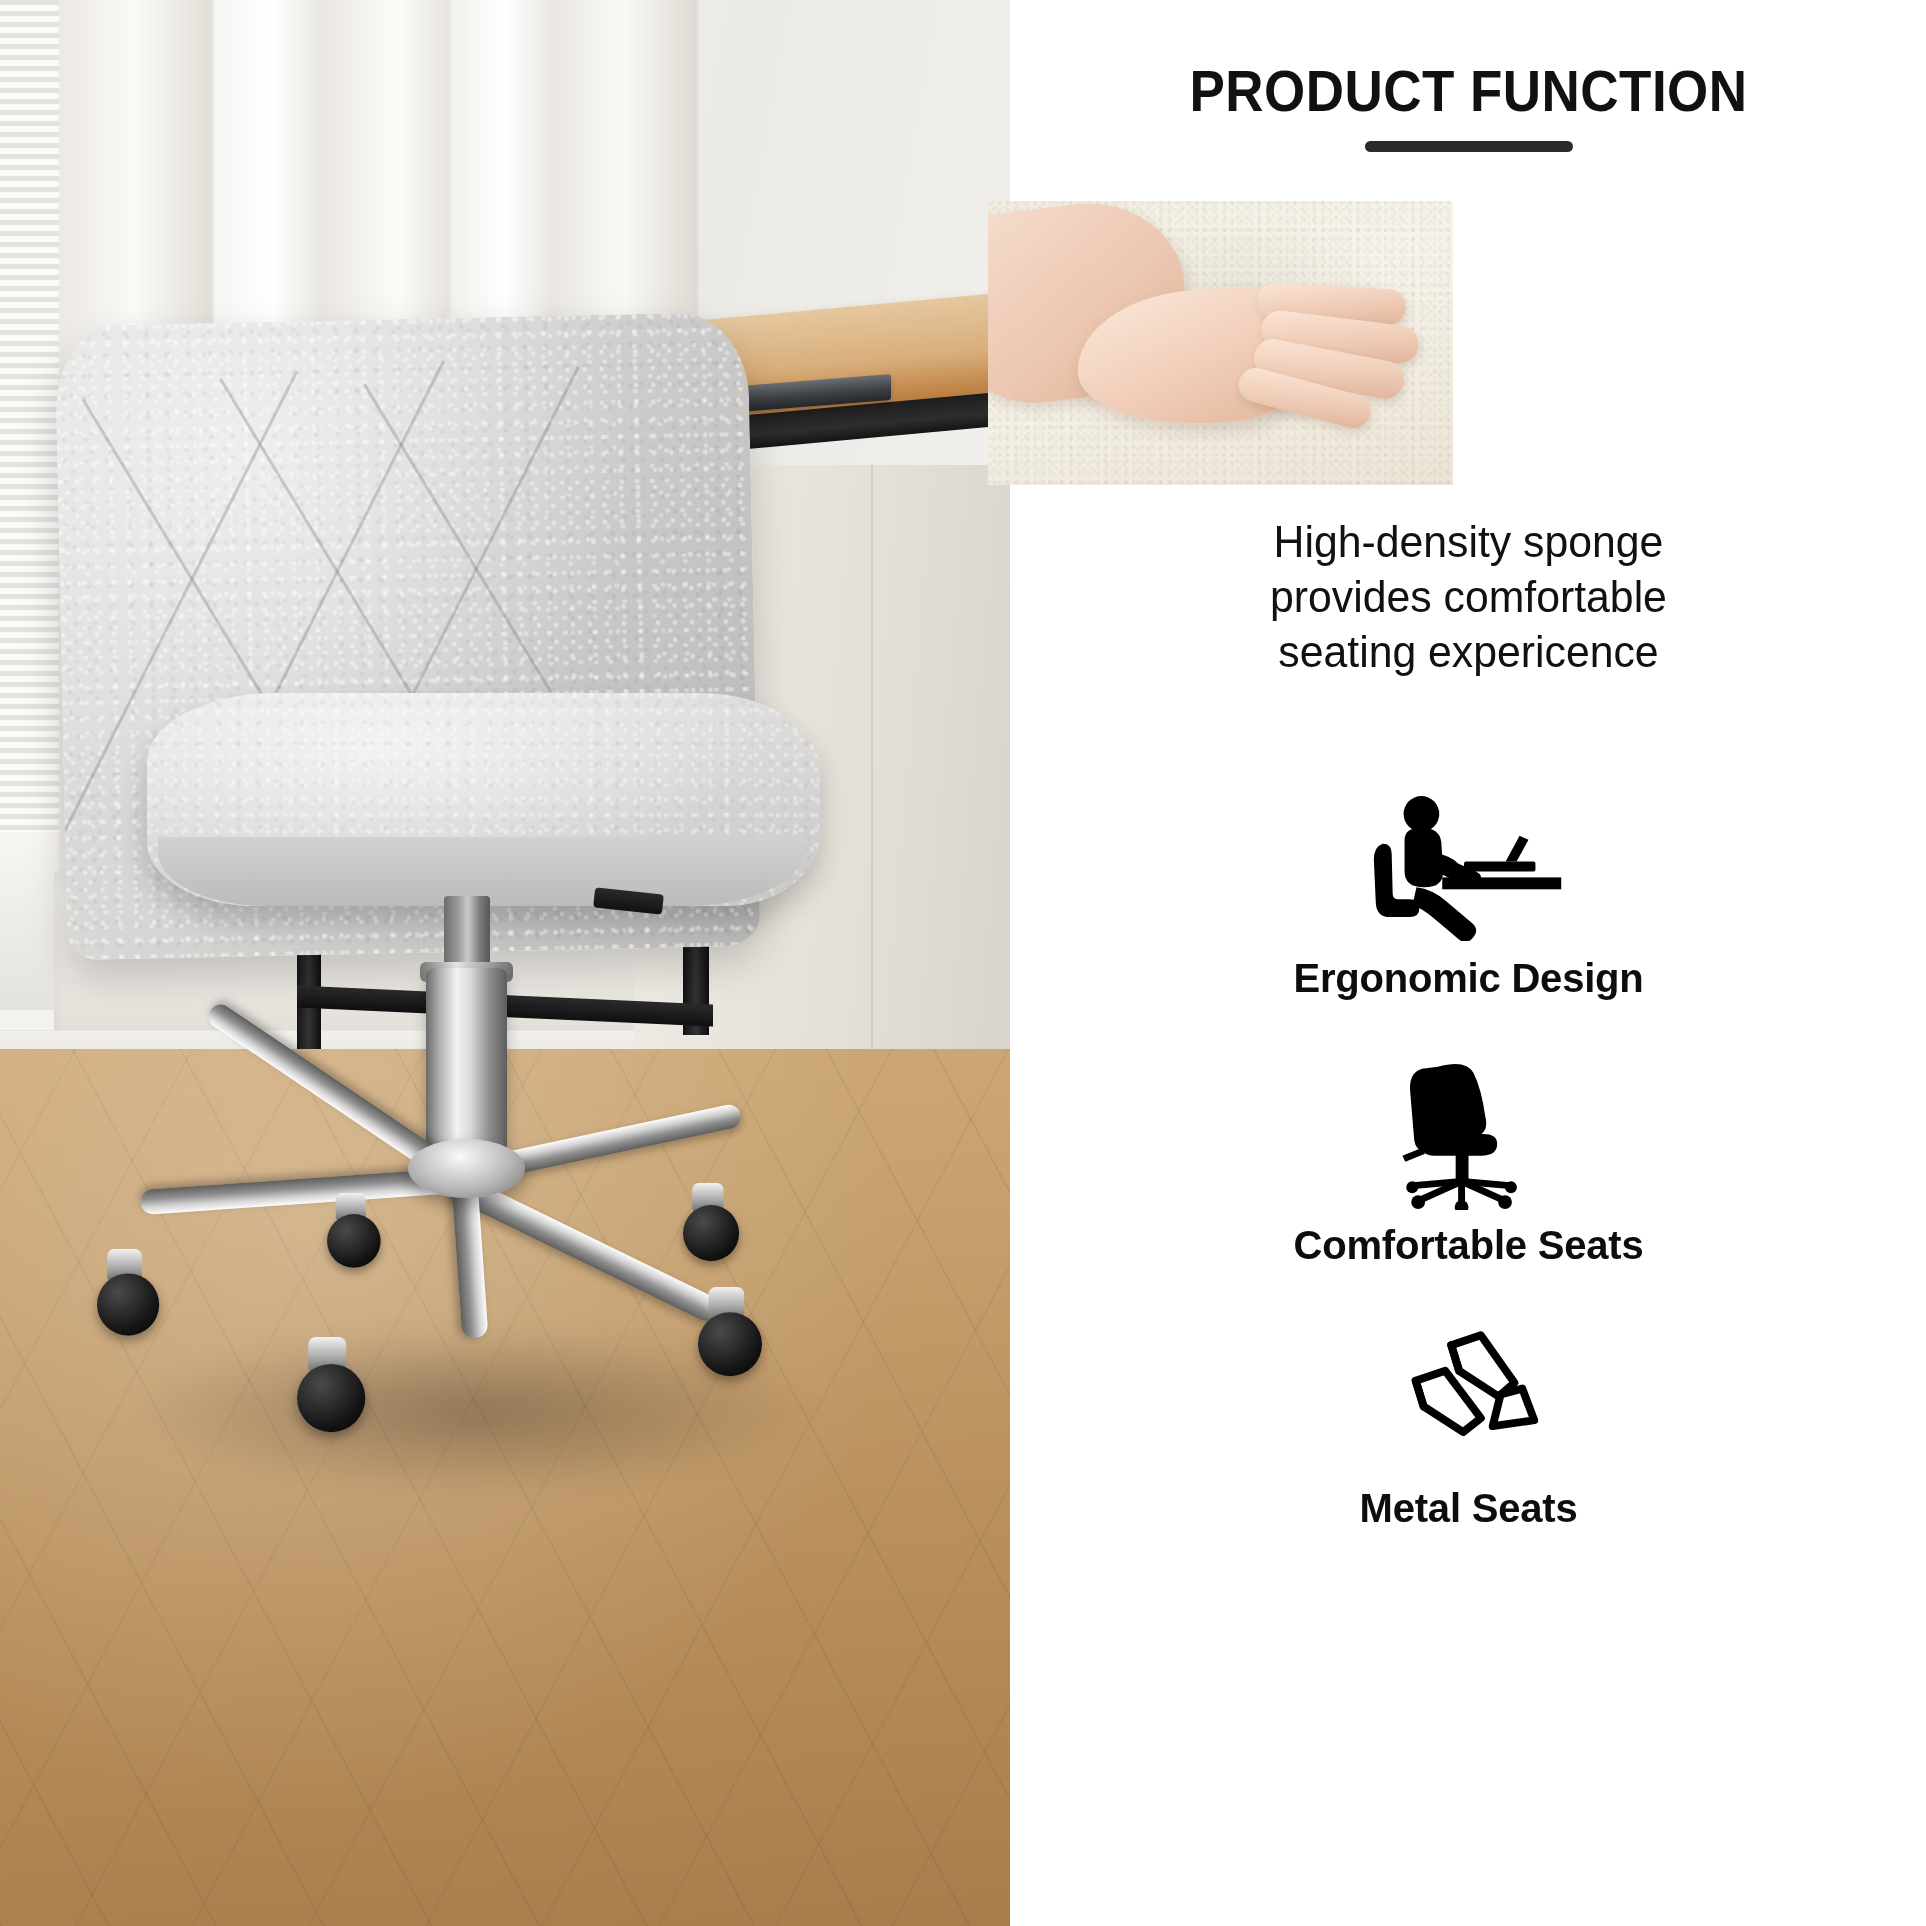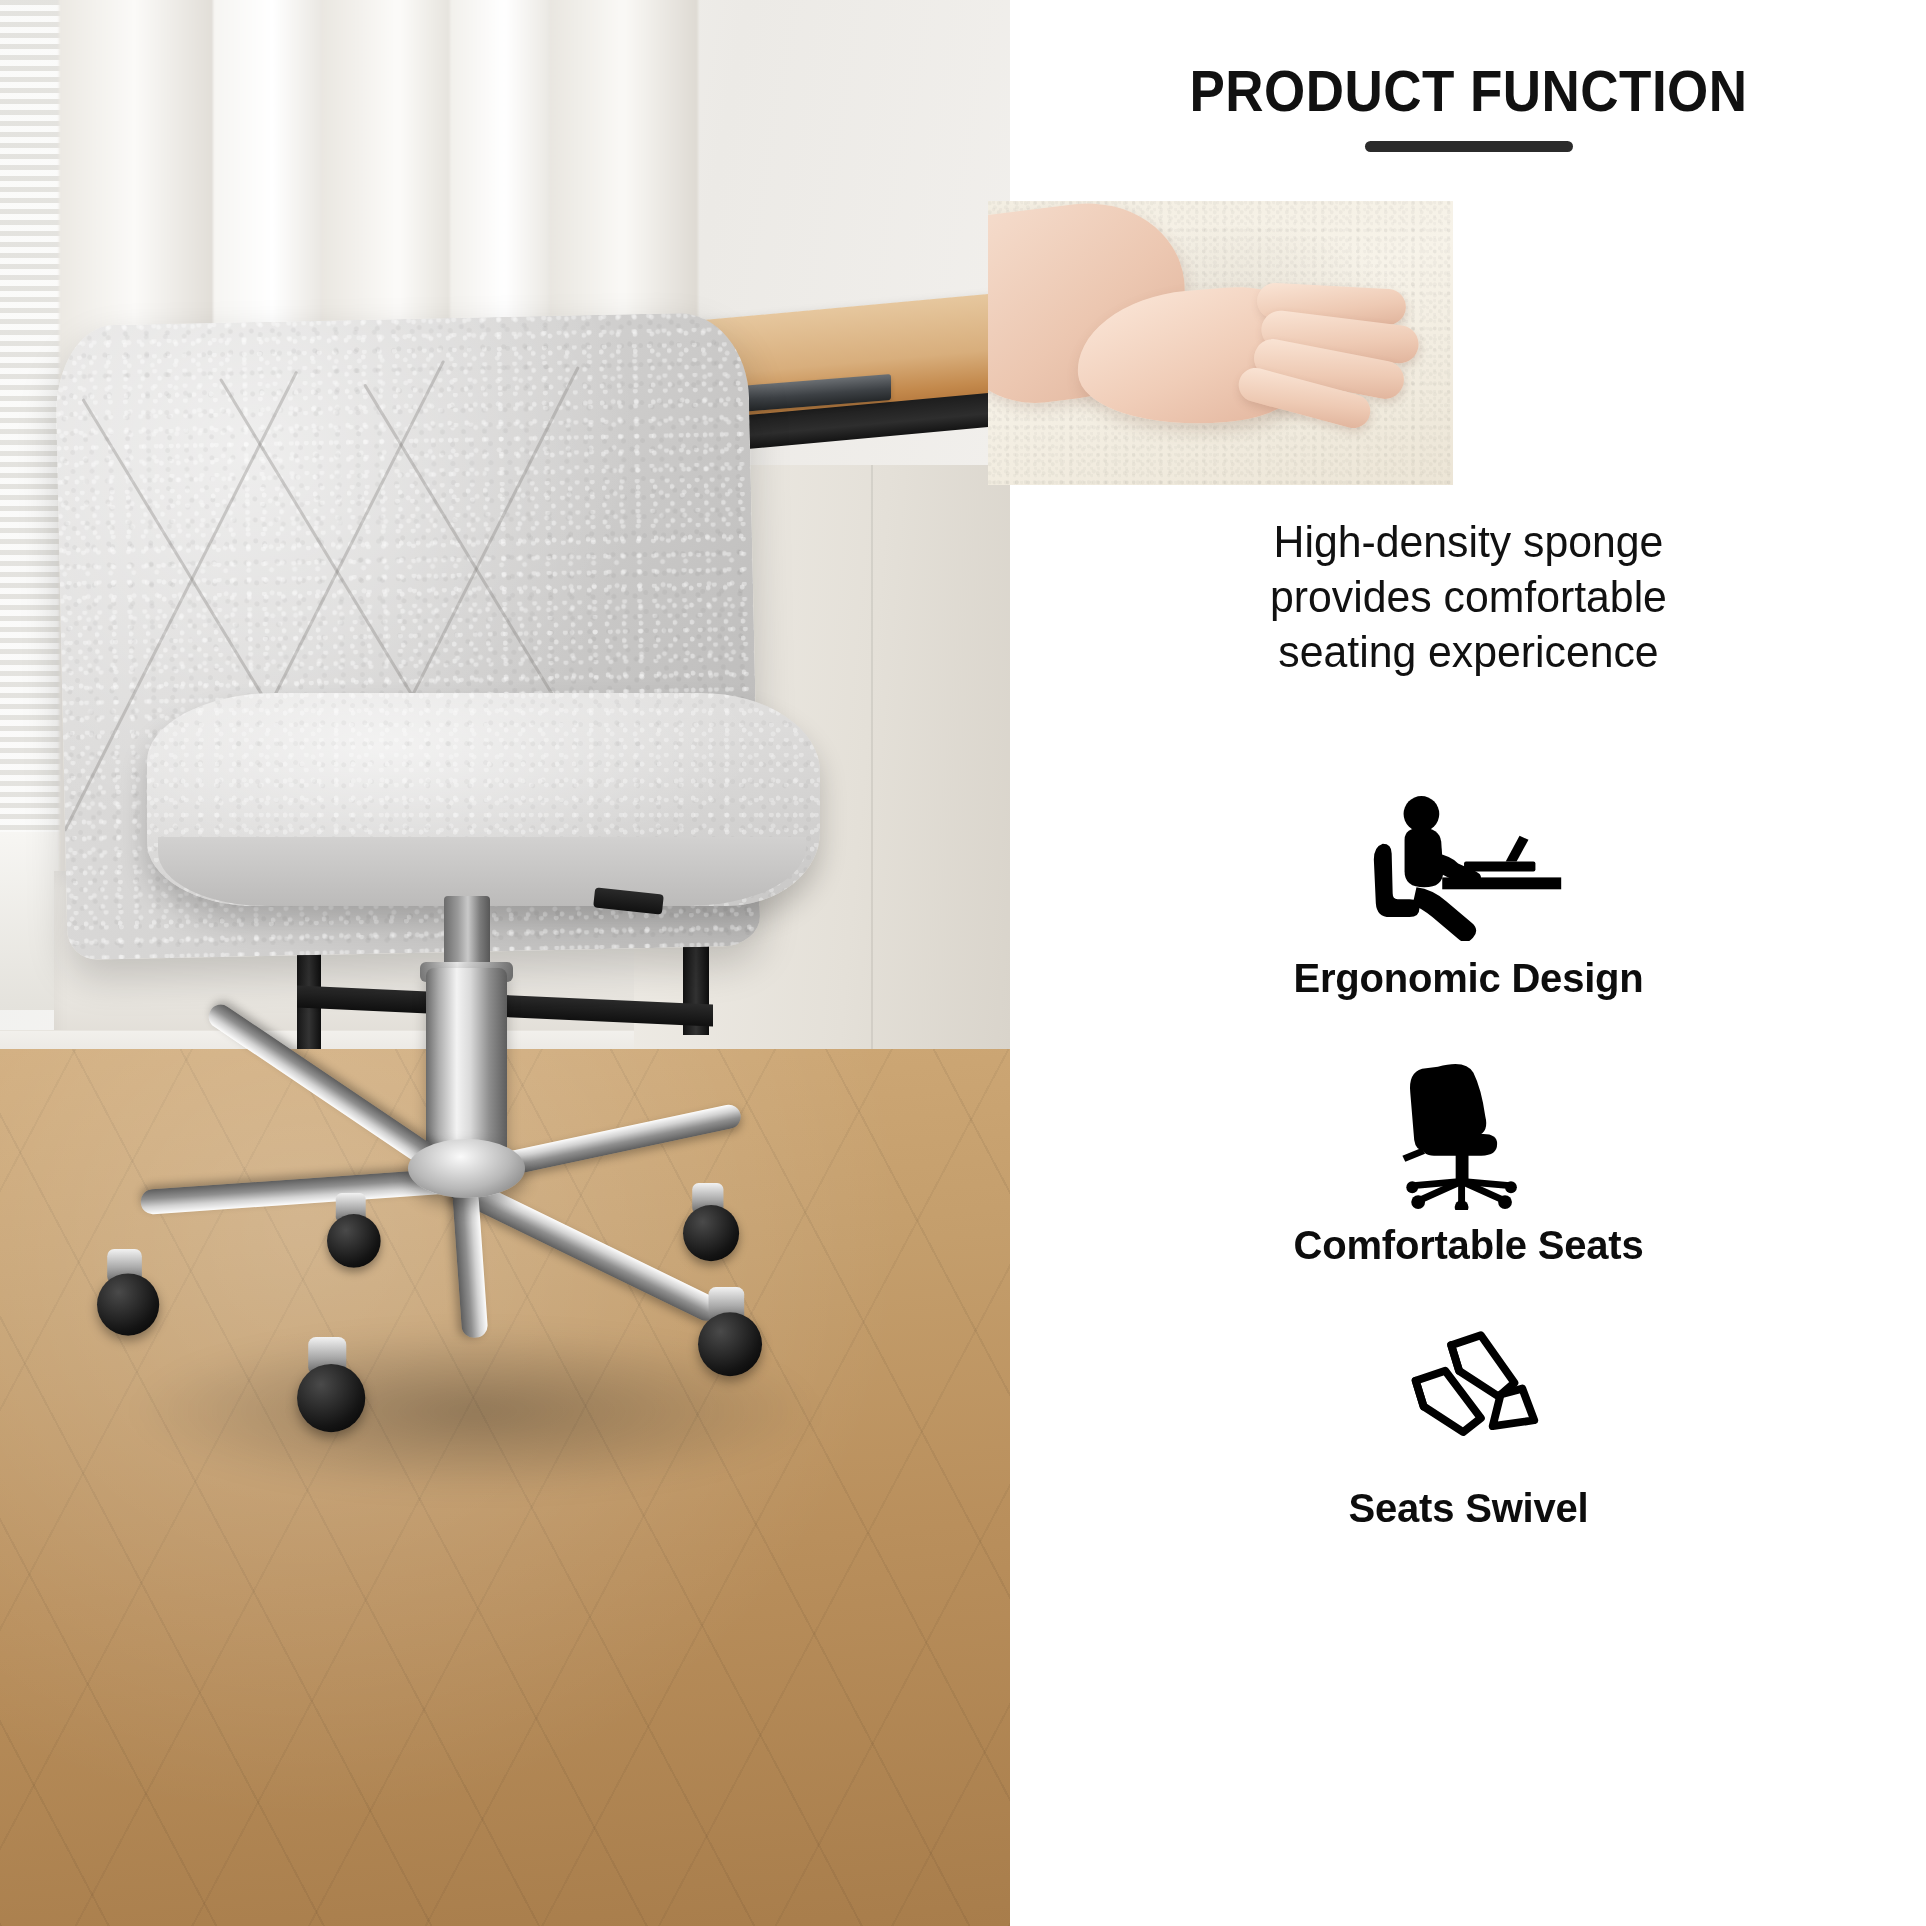--- a/index.html
+++ b/index.html
@@ -497,19 +497,19 @@
             <path d="M62 18 L70 44"></path>
 
             <path d="M26 54 L56 44 L92 92 L74 106 L34 80 Z"></path>
             <path d="M26 54 L34 80"></path>
 
             <path d="M112 68 L134 62 L146 94 L104 100 Z"></path>
           </g>
         </svg>
       </div>
       <div class="feat-label">
-        <div>Seats Swivel</div>
+        <div>Metal Seats</div>
       </div>
     </div>
 
   </div>
 </div>
 
 
 </body></html>

